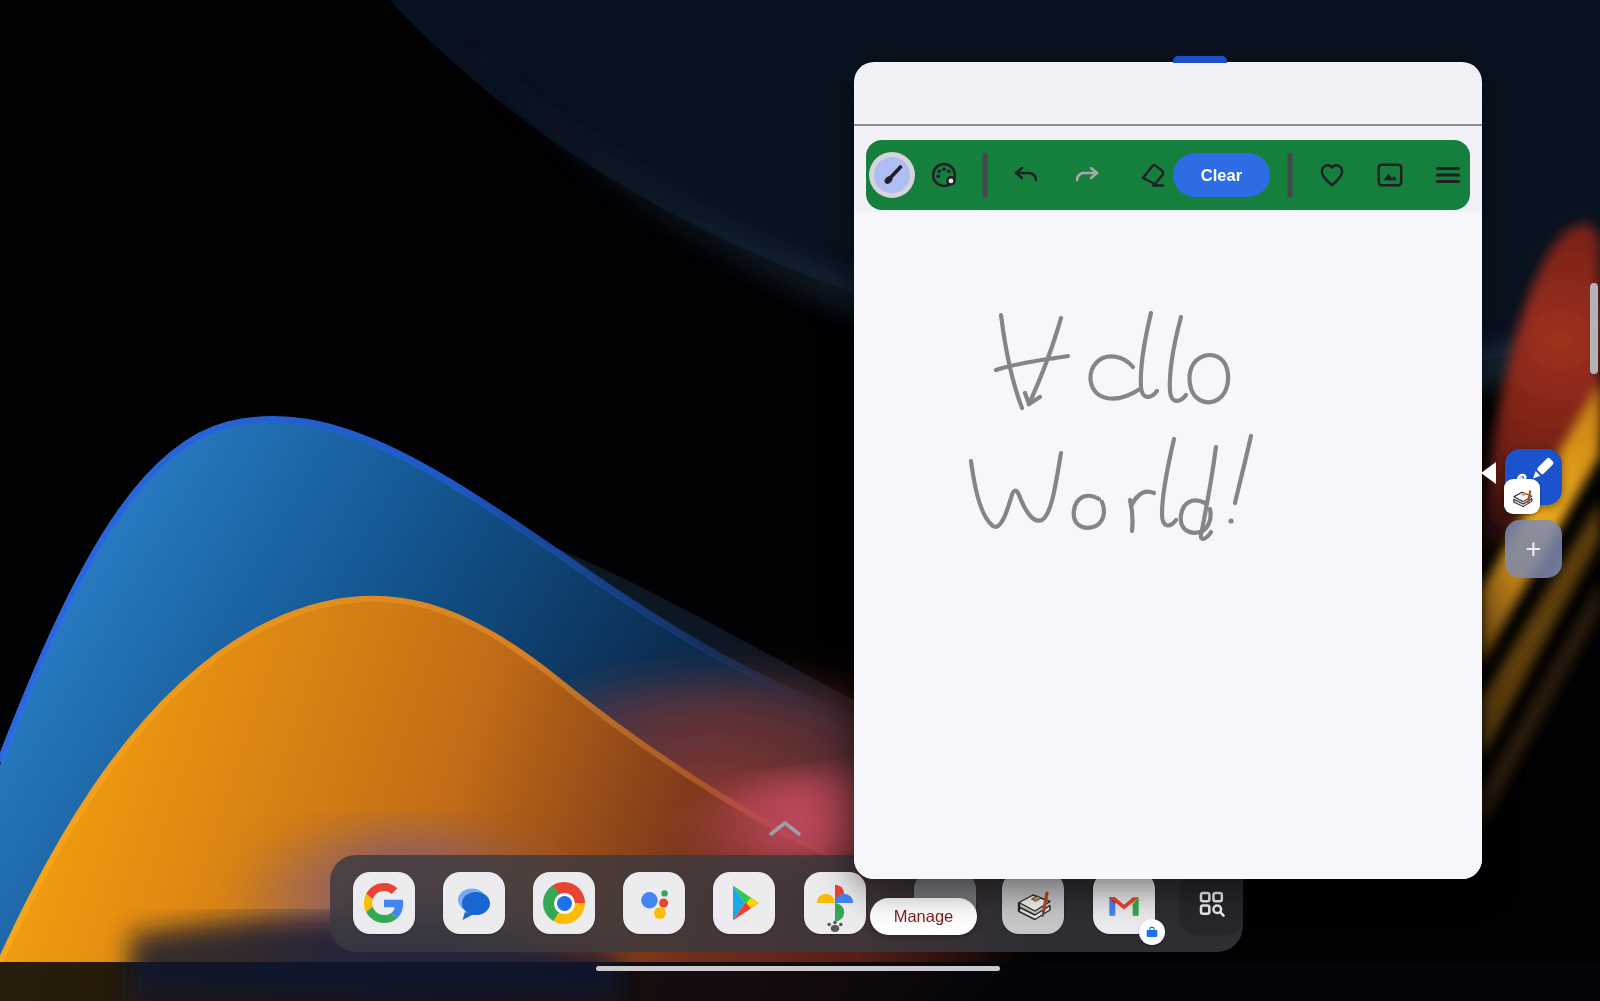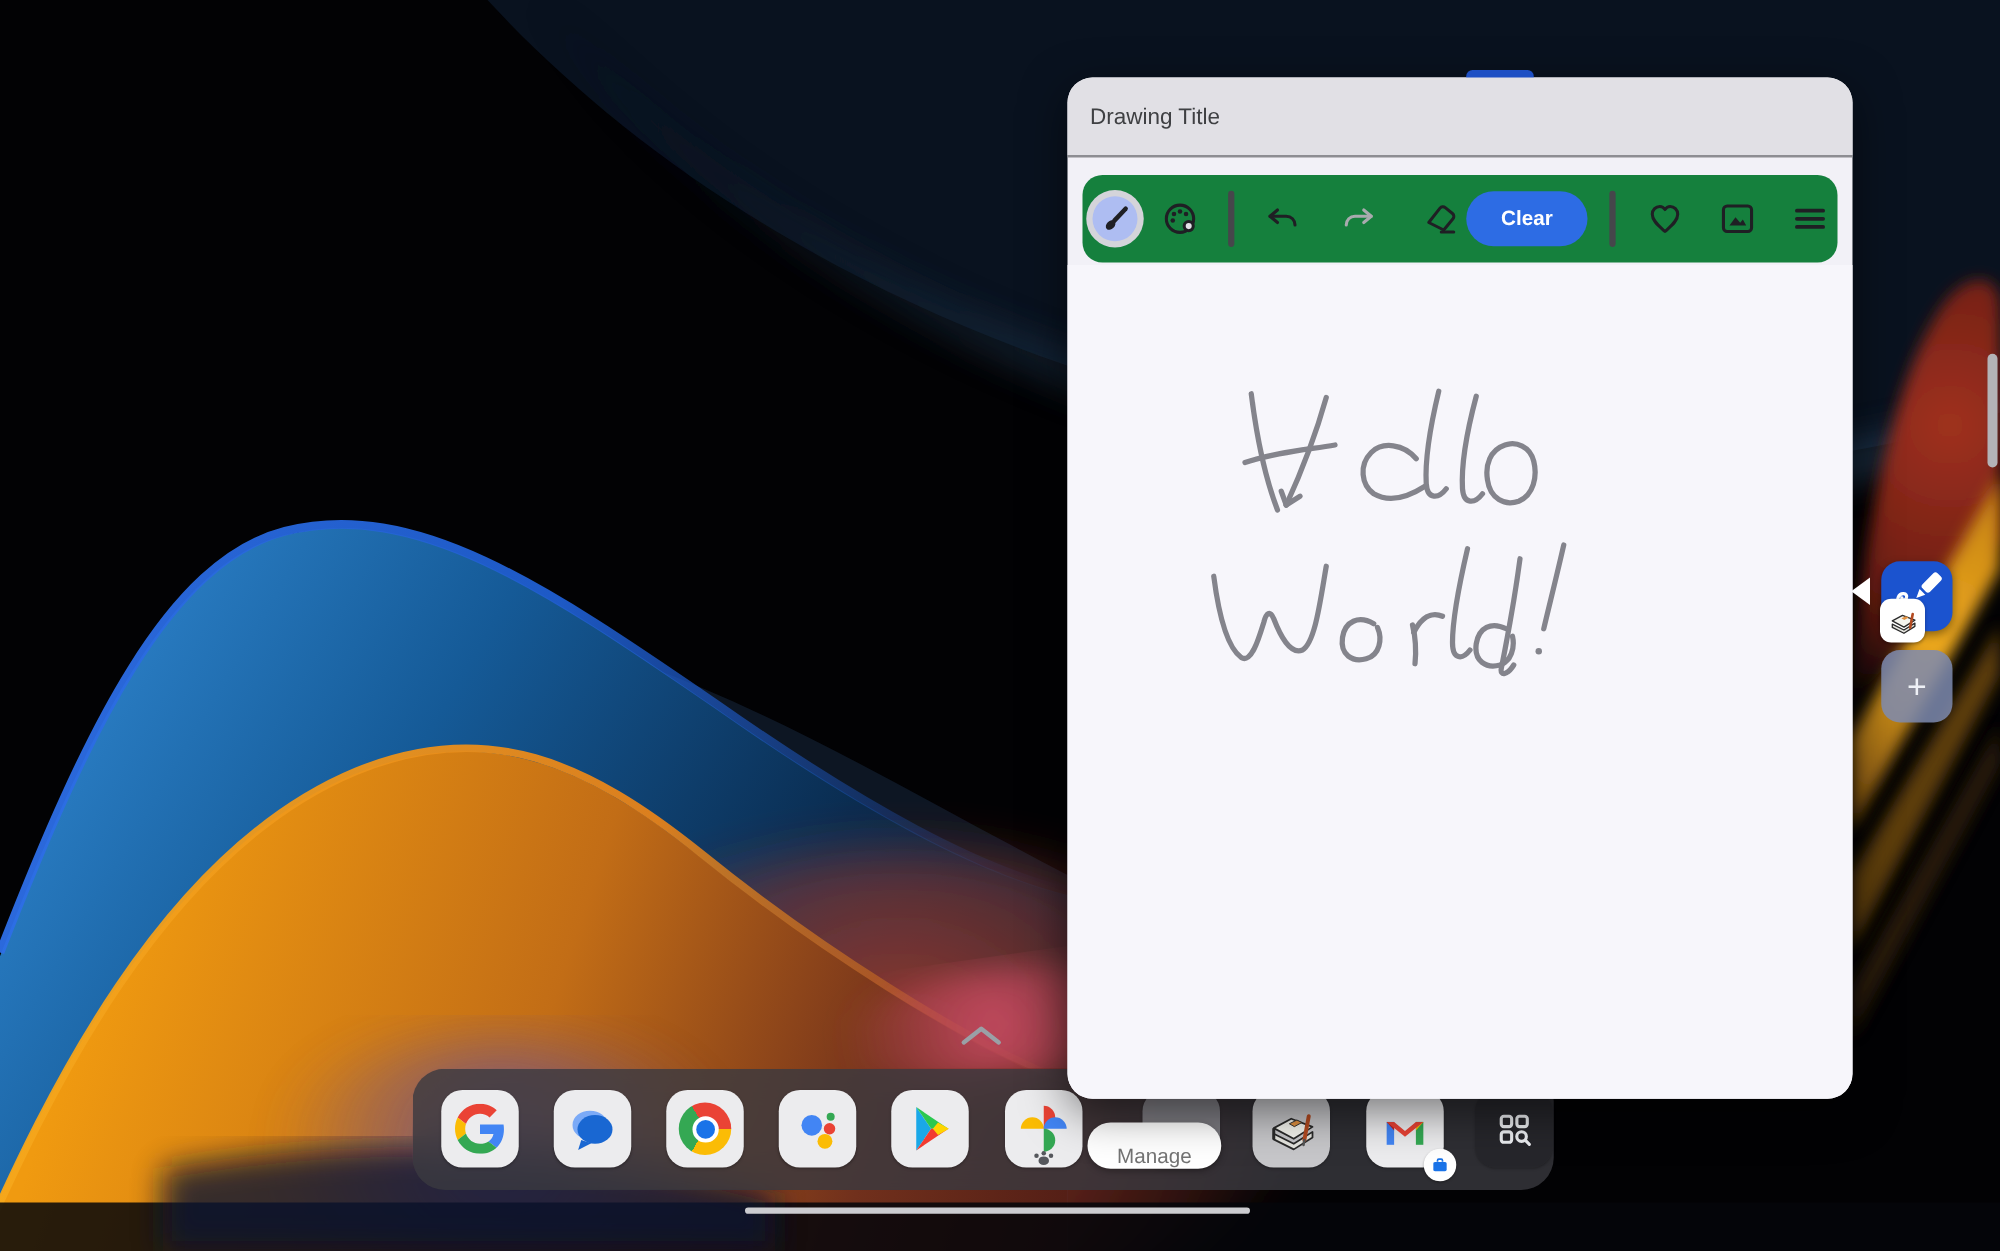--- a/index.html
+++ b/index.html
@@ -15,22 +15,22 @@
   .dapp.dim{background:rgba(138,138,144,.85);}
   .dapp.dark{background:rgba(38,38,42,.88);}
   .dapp.gray{background:#c7c7ca;}
   .chrome-wrap{width:42px;height:42px;border-radius:50%;
         background:conic-gradient(from 90deg,#fbbc05 0 120deg,#34a853 120deg 240deg,#ea4335 240deg 360deg);
         display:flex;align-items:center;justify-content:center;}
   .chrome-white{width:21px;height:21px;border-radius:50%;background:#fff;
         display:flex;align-items:center;justify-content:center;}
   .chrome-blue{width:15px;height:15px;border-radius:50%;background:#1a73e8;}
   .tooltip{position:absolute;left:540px;top:43px;width:107px;height:37px;border-radius:19px;background:#fff;
-        display:flex;align-items:flex-end;justify-content:center;z-index:6;
-        font-size:16.5px;font-weight:500;color:#737373;box-shadow:0 2px 6px rgba(0,0,0,.3);}
+        display:flex;align-items:center;justify-content:center;z-index:6;
+        font-size:16.5px;font-weight:500;color:#7f1d1d;box-shadow:0 2px 6px rgba(0,0,0,.3);}
   .badge-paw{position:absolute;left:50%;bottom:1px;transform:translateX(-50%);}
   .badge-case{position:absolute;left:46px;top:47px;width:26px;height:26px;border-radius:50%;background:#fff;
         display:flex;align-items:center;justify-content:center;box-shadow:0 1px 2px rgba(0,0,0,.35);}
   .chevron{position:absolute;left:768px;top:820px;z-index:4;}
   .gesture-bar{position:absolute;left:596px;top:966px;width:404px;height:5px;border-radius:3px;
         background:#ccccd0;z-index:50;}
 
   
   .win{position:absolute;left:854px;top:62px;width:628px;height:817px;border-radius:20px;
        background:#f2f1f7;z-index:20;box-shadow:0 10px 36px rgba(0,0,0,.5);}
@@ -256,23 +256,20 @@
   <div class="tooltip">
     <span>Manage</span>
   </div>
 </div>
 
 <div class="gesture-bar"></div>
 
 <div class="win">
   <div class="win-handle"></div>
 
-  <div class="titlebar">
-    <span class="t">Drawing Title</span>
-  </div>
   <div class="tsep"></div>
 
   <div class="toolbar">
 
     <div class="titem" style="left:26px">
       <div class="brush-ring">
           <div class="brush-circ">
         <svg width="30" height="30" viewBox="0 0 30 30">
           <path d="M23.5,7 L14.5,16.5" stroke="#1f1f24" stroke-width="3.6" stroke-linecap="round"></path>
           <ellipse cx="11.5" cy="20" rx="4.4" ry="3.2" transform="rotate(-45 11.5 20)" fill="#1f1f24"></ellipse>

